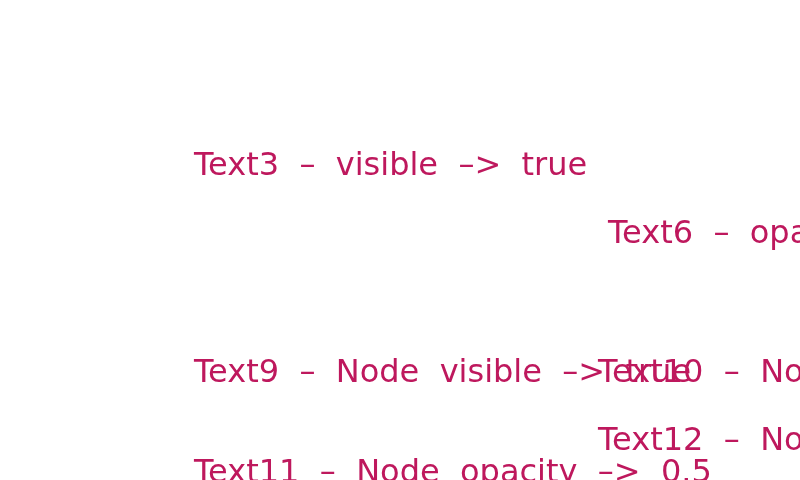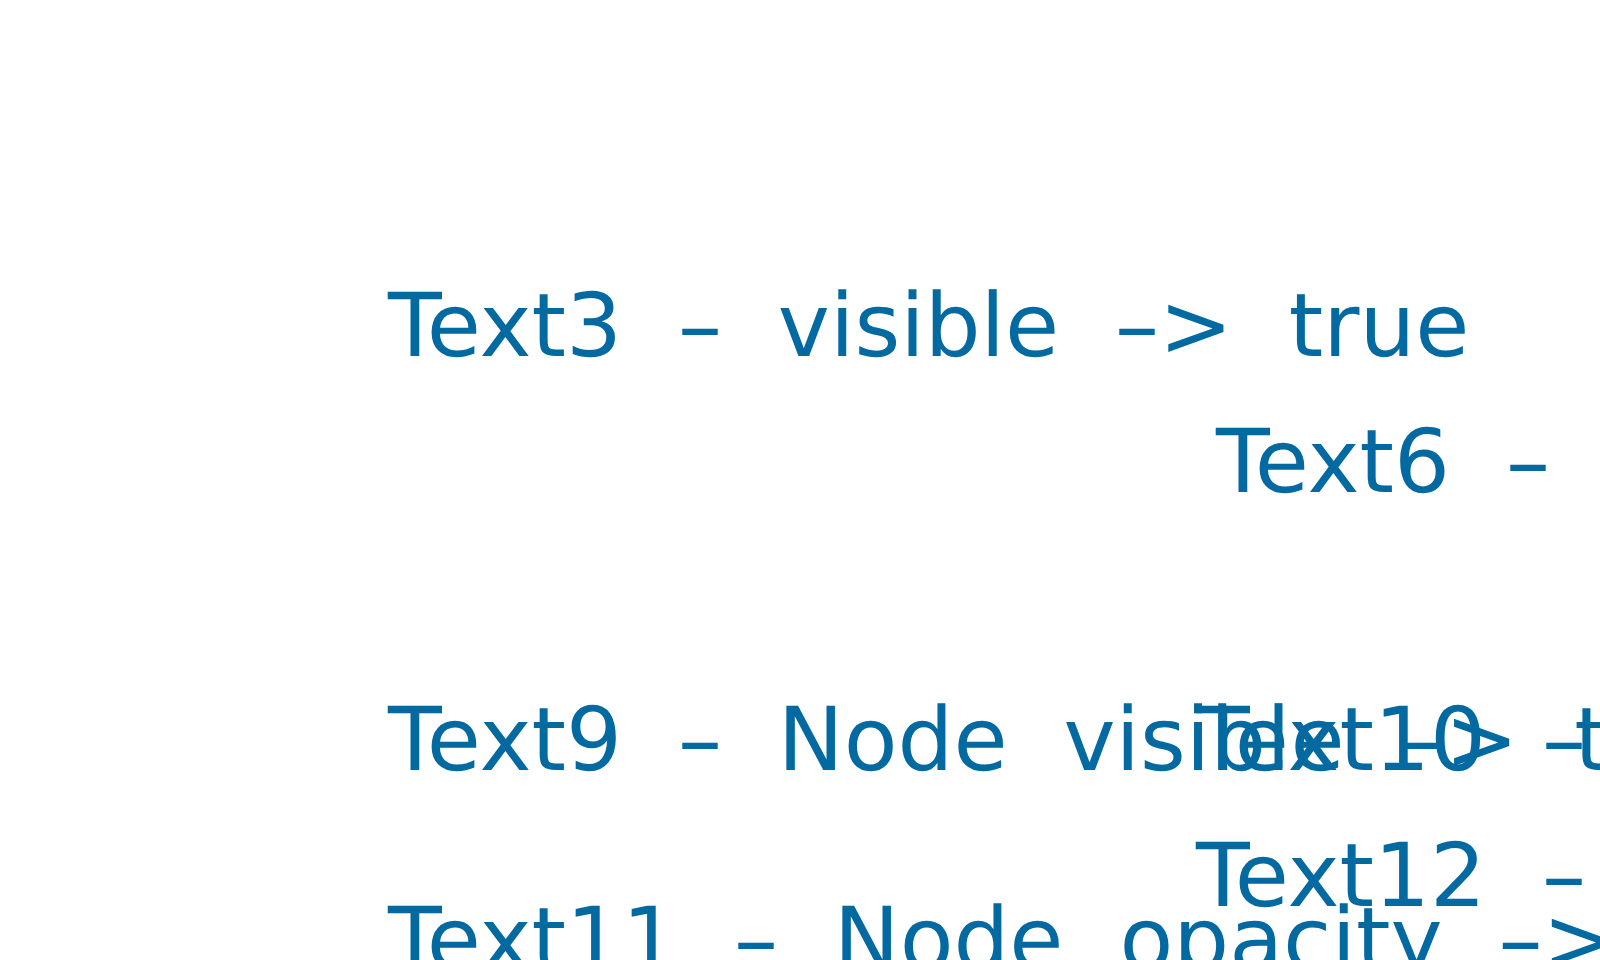--- a/index.html
+++ b/index.html
@@ -14,24 +14,24 @@
     height: 480px;
     background: #ffffff;
     overflow: hidden;
     font-family: "DejaVu Sans", "Liberation Sans", sans-serif;
     color: #000000;
     -webkit-font-smoothing: antialiased;
   }
   .text-run {
     position: absolute;
     white-space: pre;
-    font-size: 44px;
+    font-size: 32px;
     line-height: 32px;
     letter-spacing: 0px;
-    color: #0369a1;
+    color: #be185d;
   }
   
   .vis-true { opacity: 1; }
   .op-zero { opacity: 0; }
 </style>
 </head>
 <body>
 
 <div id="canvas" style="width: 800px; height: 480px; background: rgb(255, 255, 255); color: rgb(0, 0, 0);">
 

